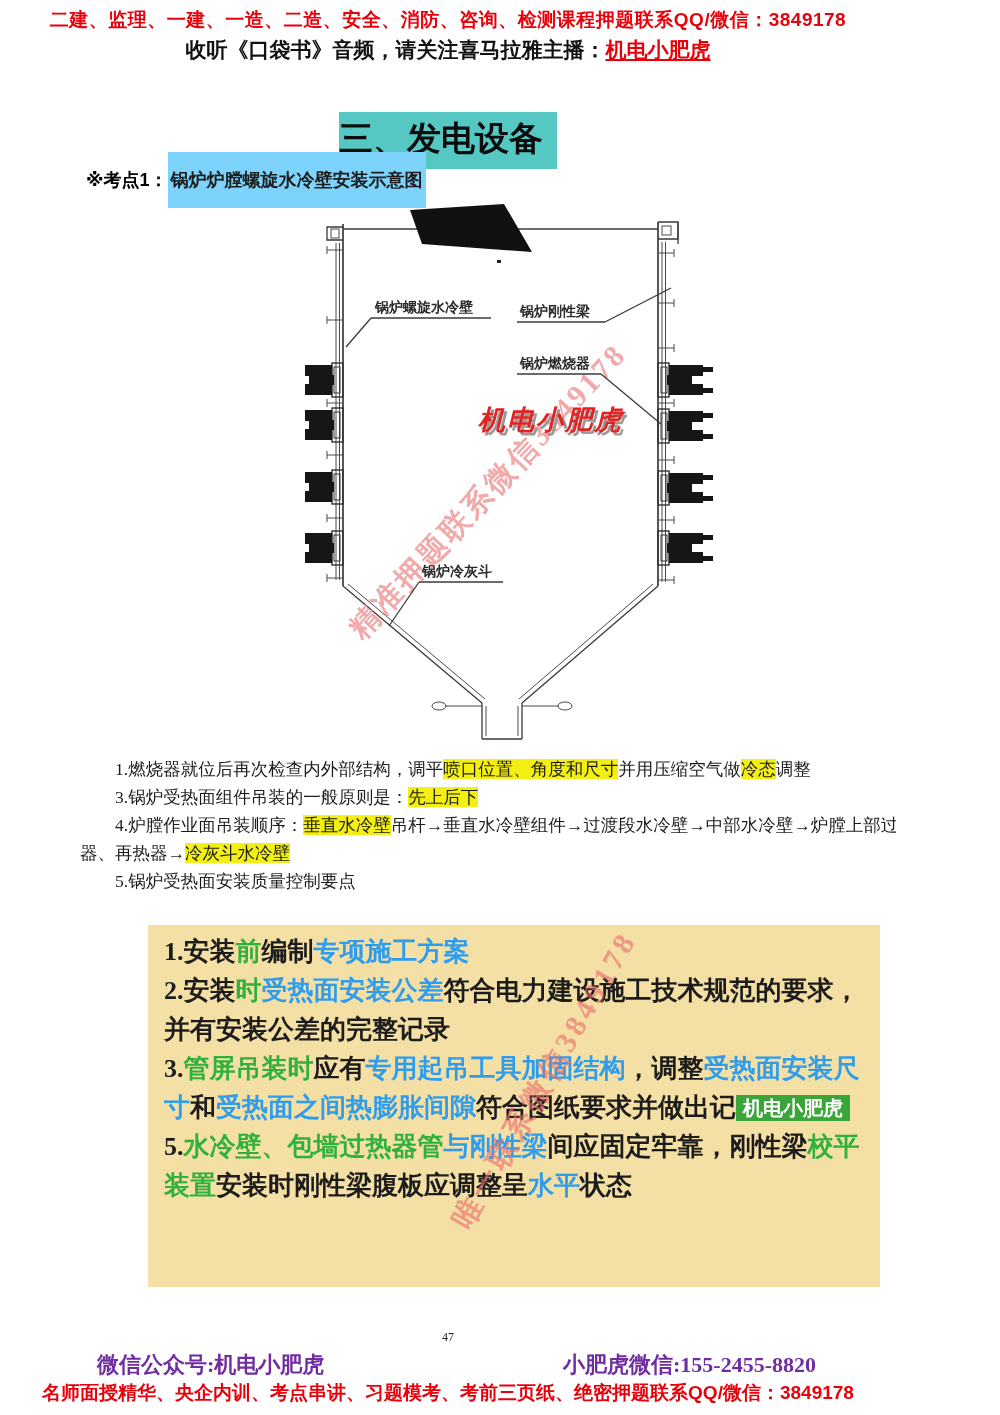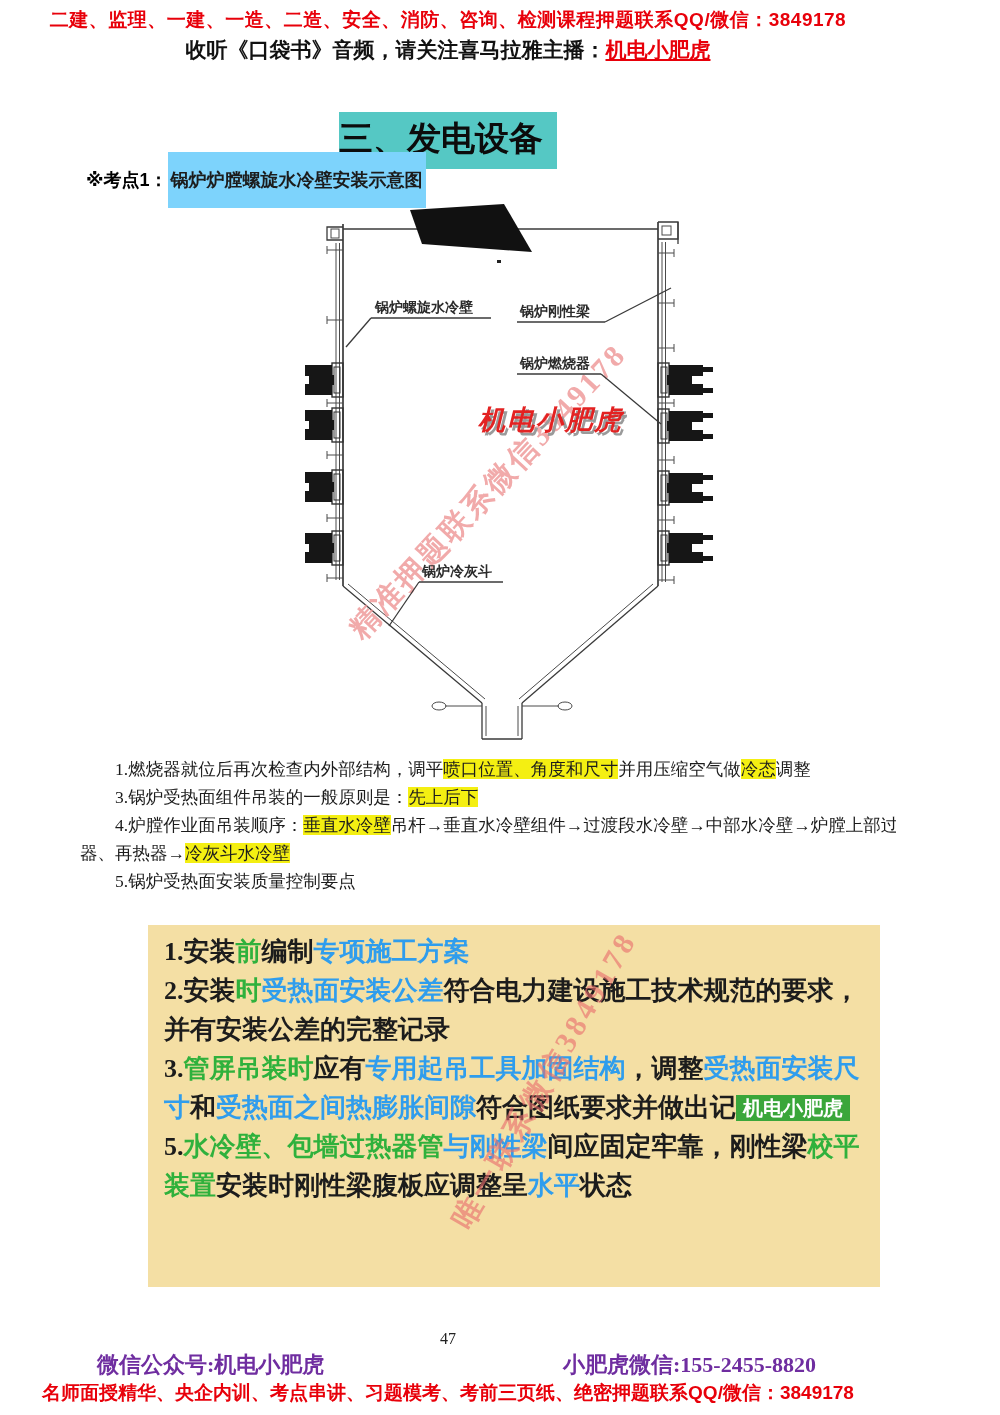--- a/index.html
+++ b/index.html
@@ -46,21 +46,21 @@
   .box-item{position:relative;}
   .badge{position:absolute;right:14px;bottom:6px;background:#3aa63a;color:#ffffff;
          font-size:20px;font-weight:700;line-height:26px;padding:0 7px;}
 
   
   .wm-box{position:absolute;left:545px;top:1080px;transform:translate(-50%,-50%) rotate(-60deg);
           white-space:nowrap;color:rgba(232,110,110,.62);font-size:30px;font-weight:700;
           letter-spacing:4px;pointer-events:none;}
 
   
-  .pageno{position:absolute;top:1330px;left:0;width:100%;text-align:center;font-size:16px;color:#222;}
+  .pageno{position:absolute;top:1330px;left:0;width:100%;text-align:center;font-size:12px;color:#222;}
   .footer-row{position:absolute;top:1350px;left:85px;right:80px;display:flex;
               justify-content:space-between;color:#6f2da0;font-weight:700;font-size:22px;margin-left:12px;}
   .footer-red{position:absolute;top:1380px;left:0;width:100%;text-align:center;
               color:#e8000a;font-weight:700;font-size:19px;}
 </style>
 </head>
 <body>
 
 <div class="page">
 

